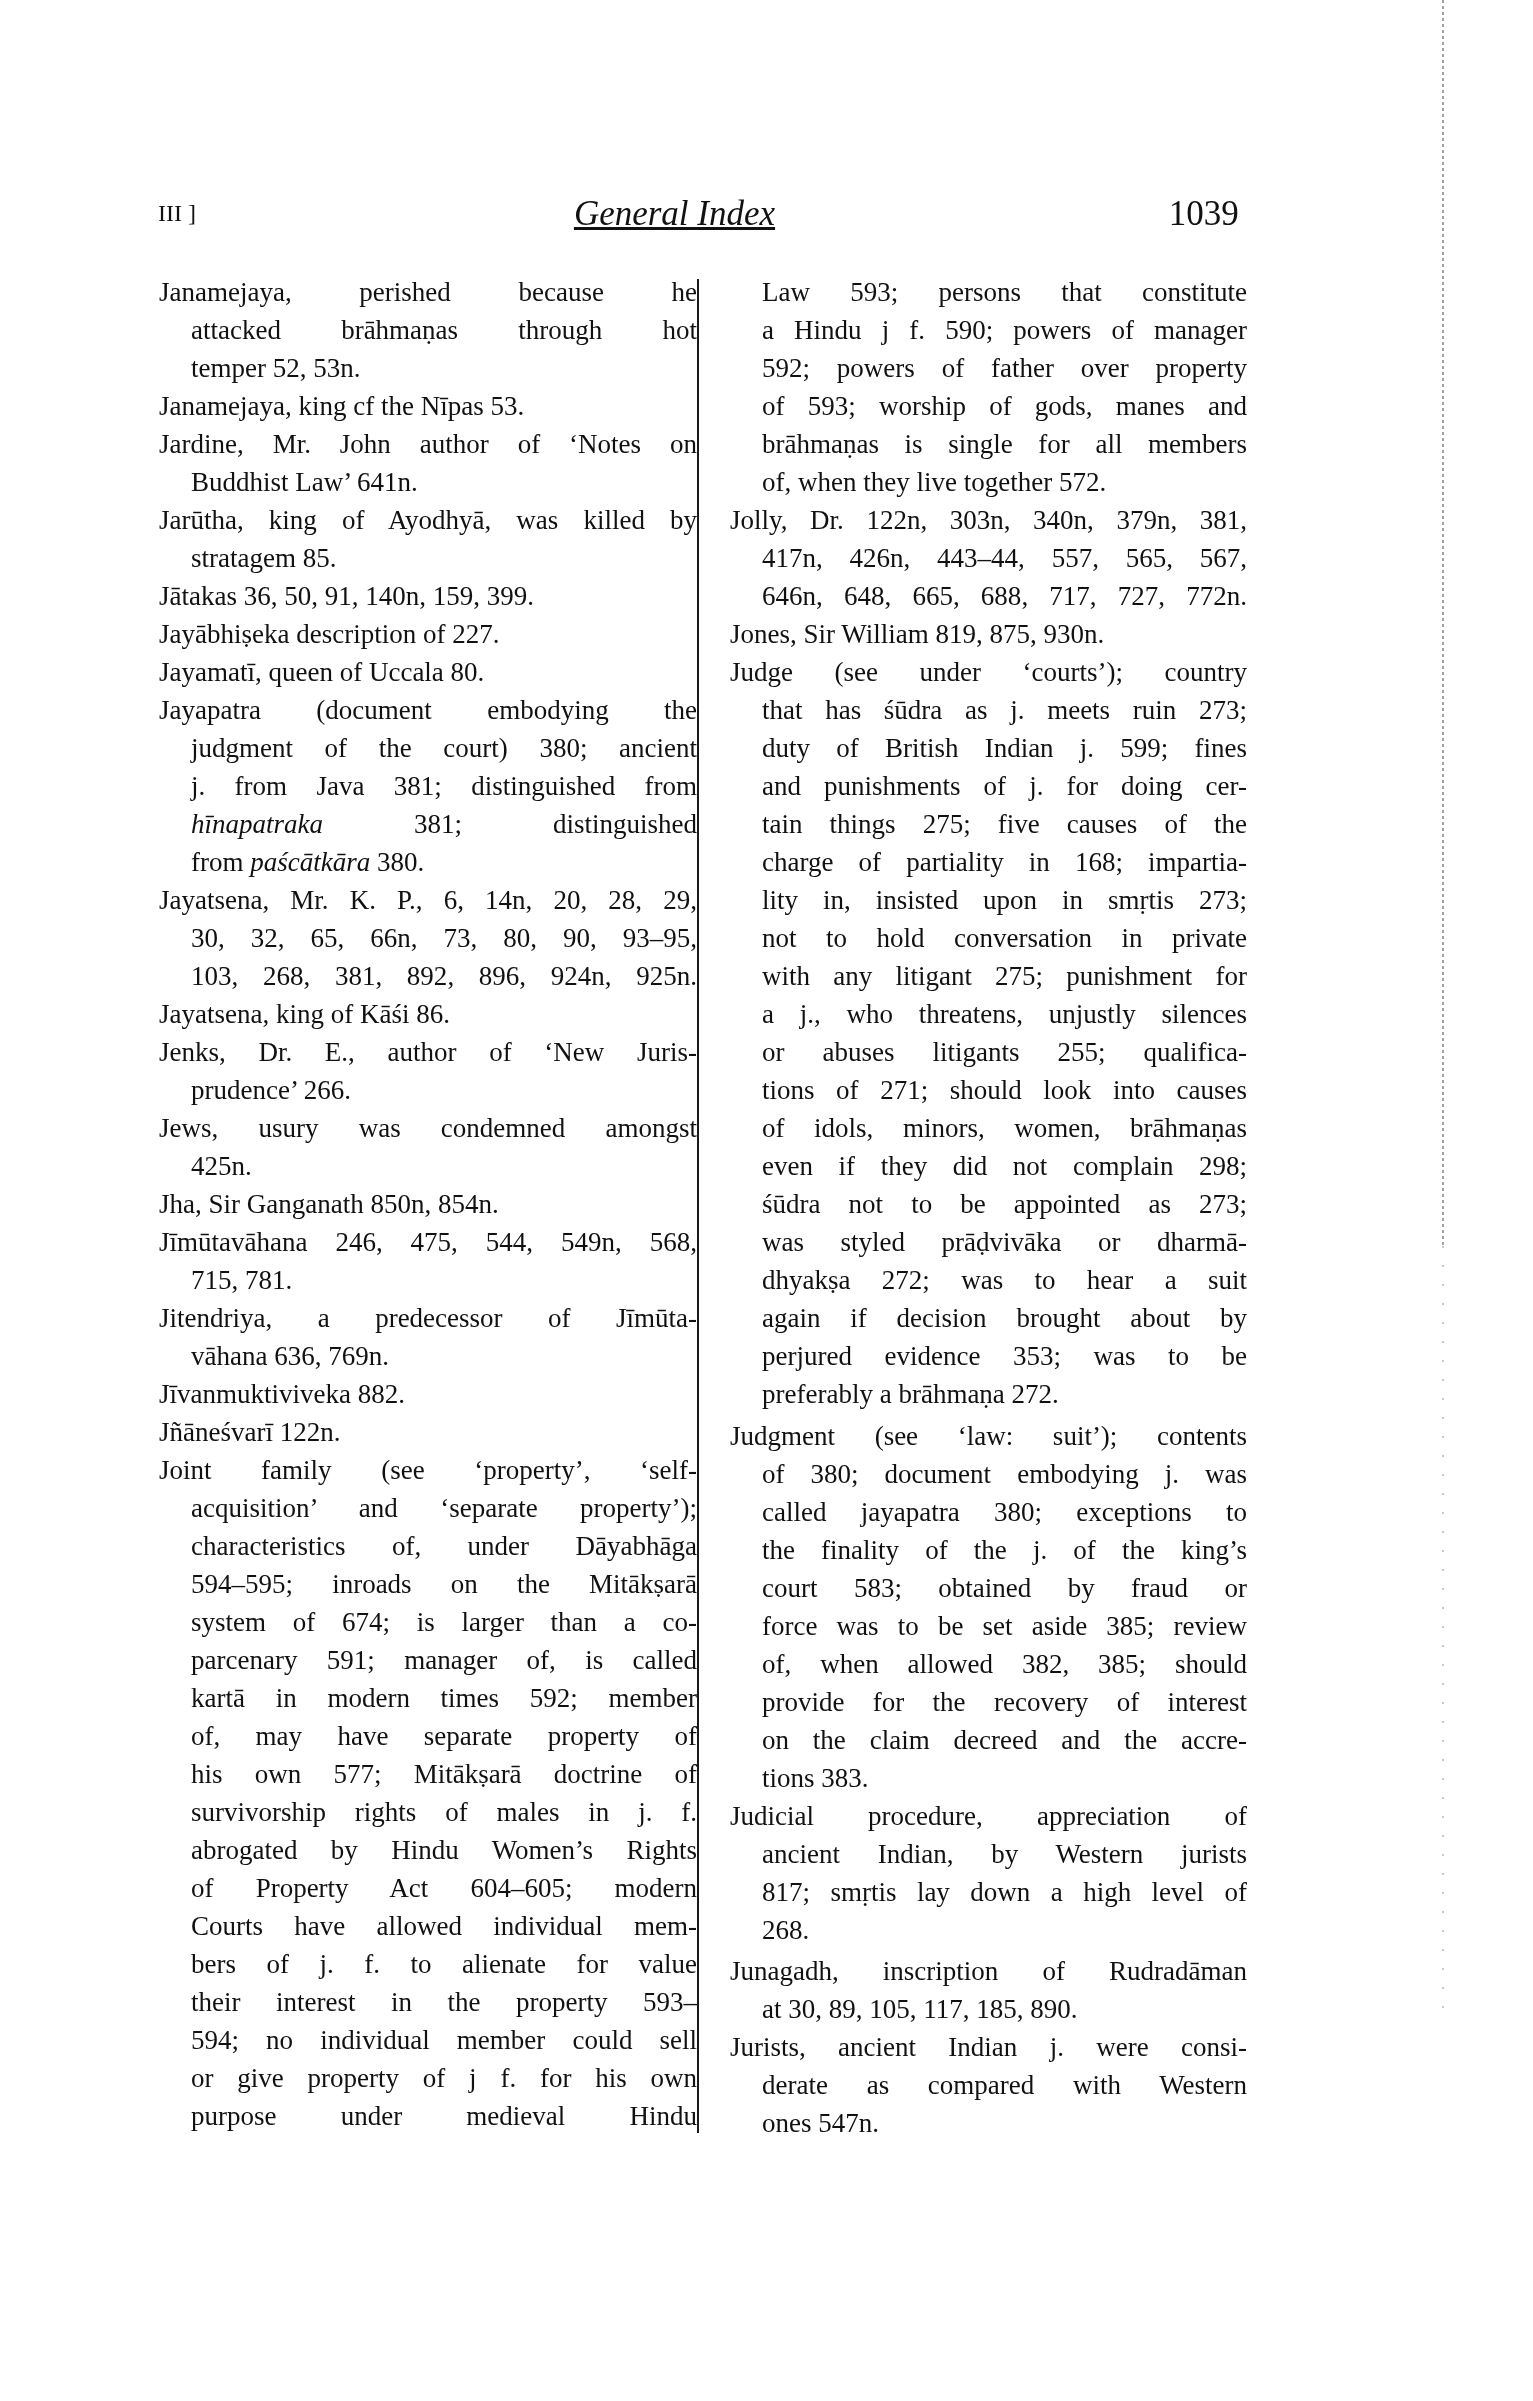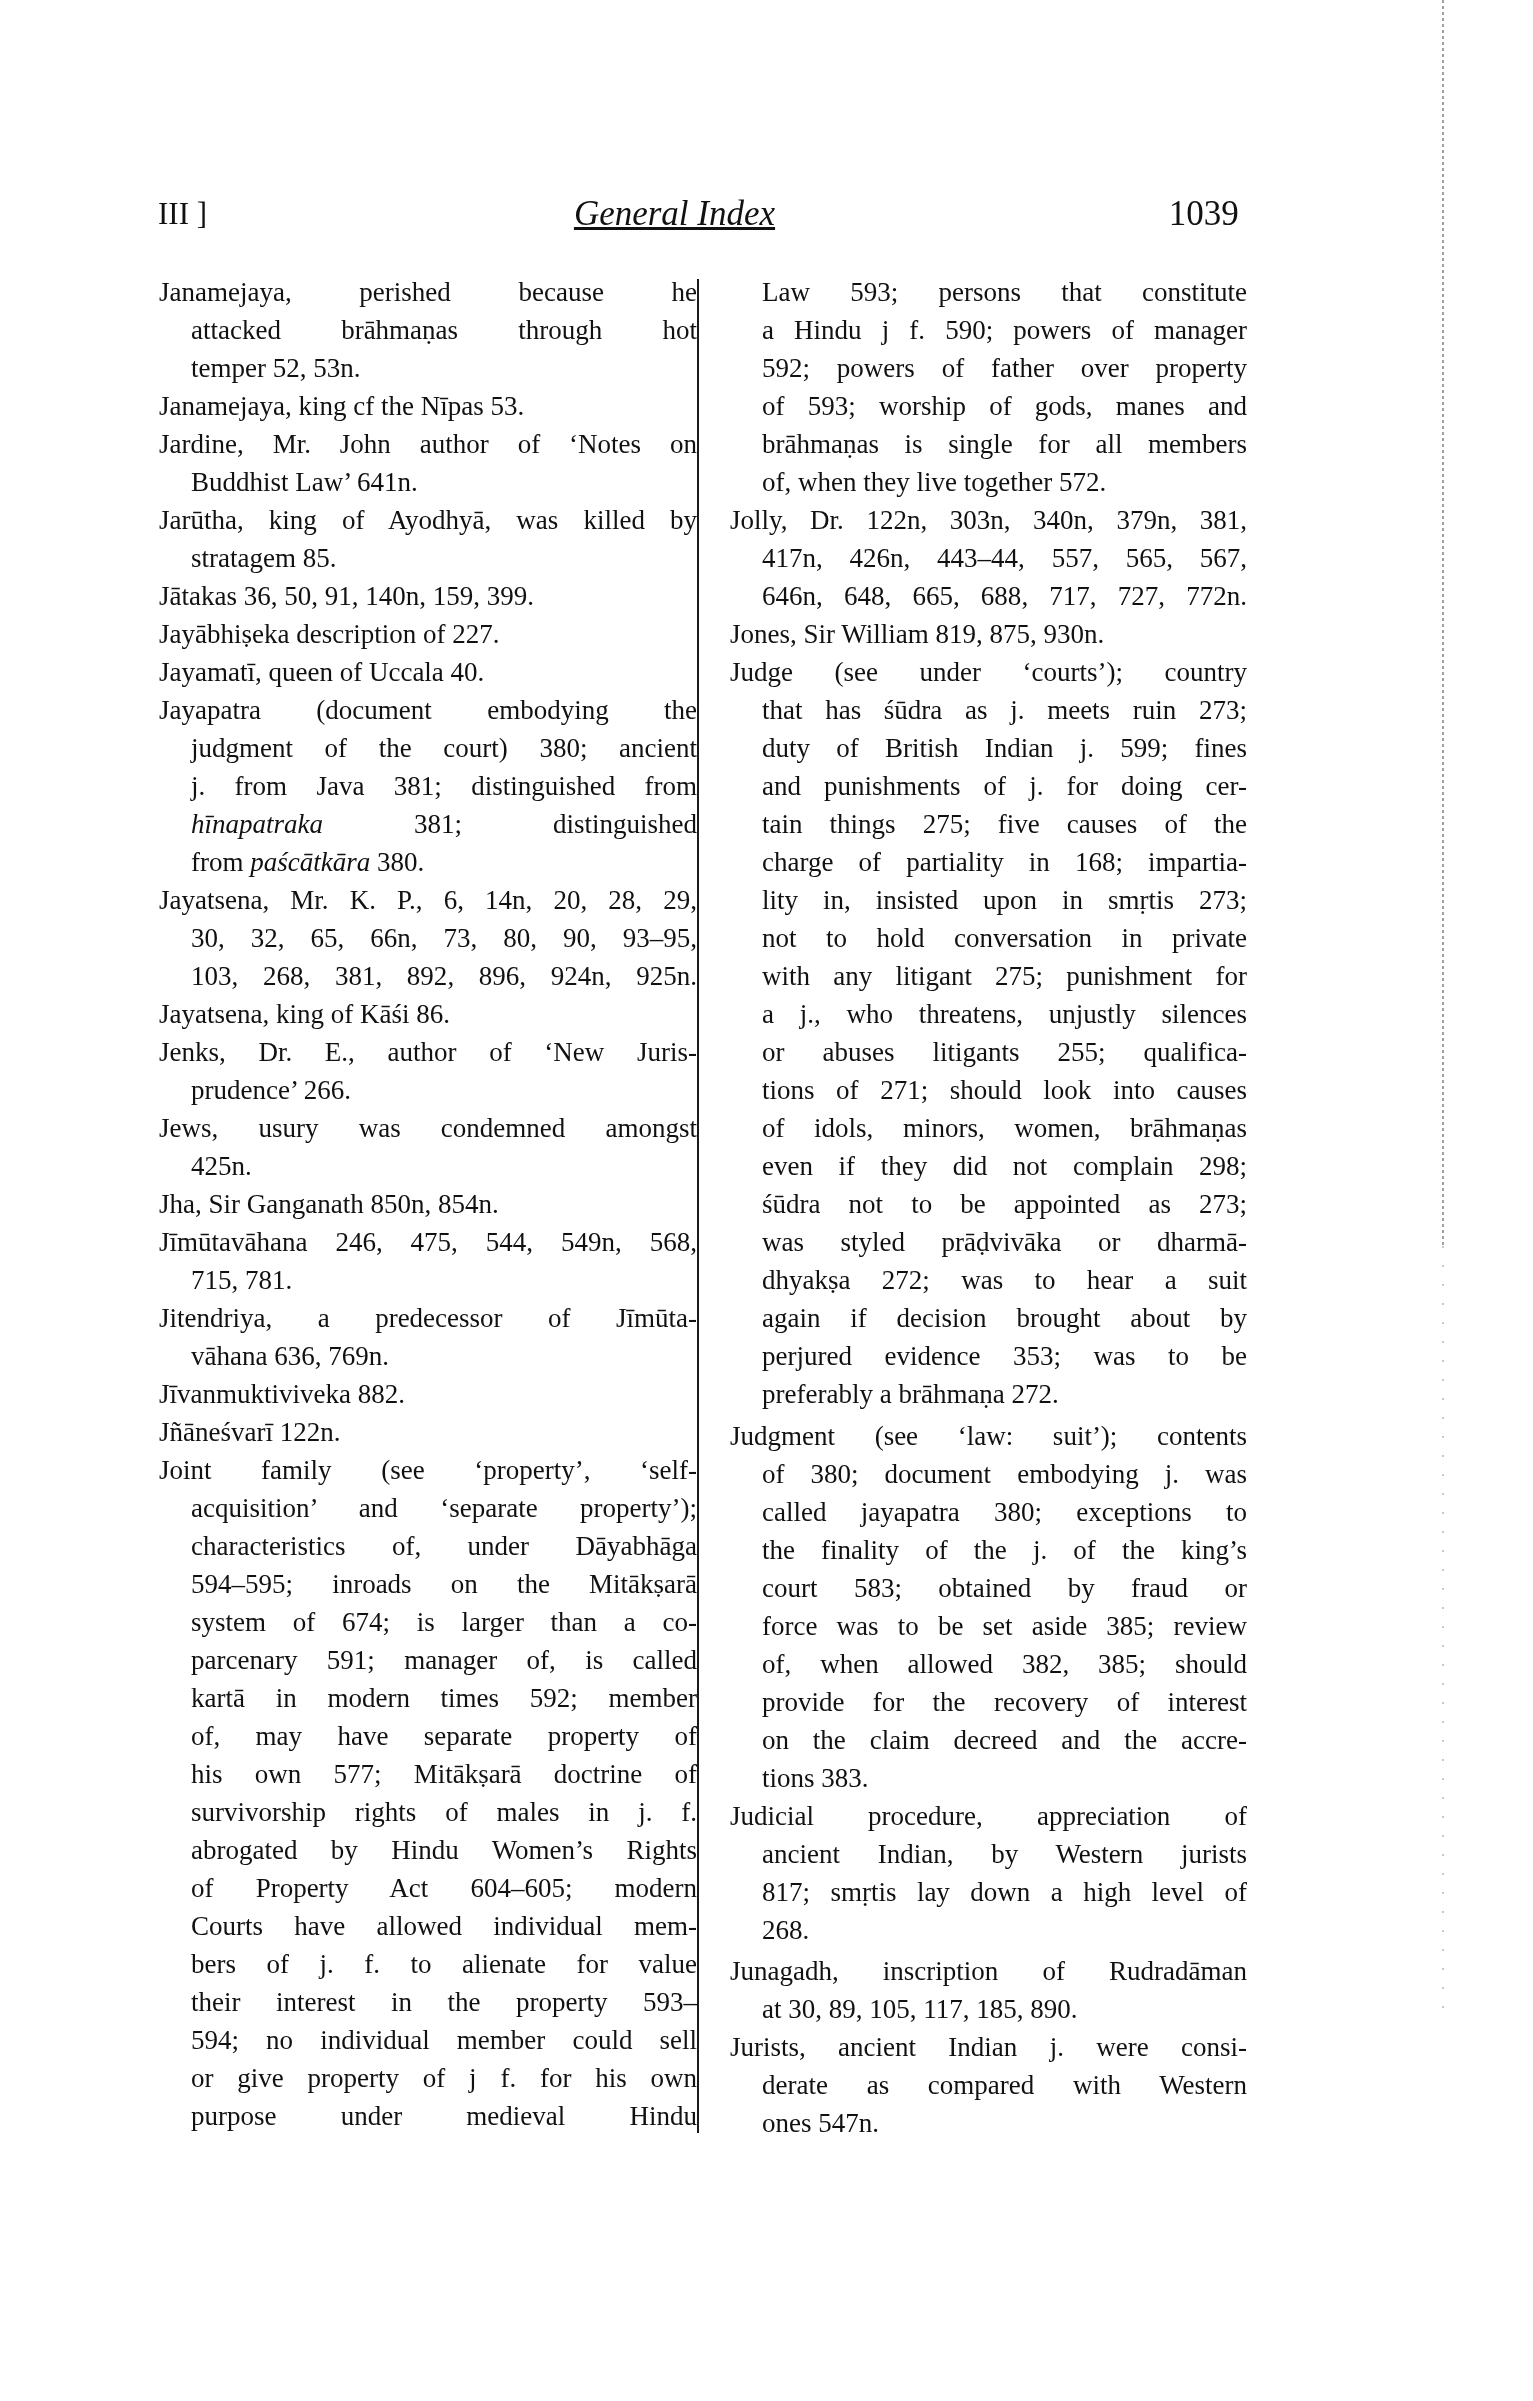--- a/index.html
+++ b/index.html
@@ -19,21 +19,21 @@
       position: absolute;
       top: 192px;
       left: 158px;
       width: 1085px;
       height: 43px;
     }
     .header .volume {
       position: absolute;
       left: 0;
       top: 0;
-      font-size: 31px;
+      font-size: 24px;
       line-height: 43px;
       font-family: "Liberation Serif", "DejaVu Serif", serif;
     }
     .header .running-title {
       position: absolute;
       left: 0;
       right: 0;
       top: 0;
       text-align: center;
       font-style: italic;
@@ -111,21 +111,21 @@
       <div class="line">Janamejaya, perished because he</div>
       <div class="line cont">attacked brāhmaṇas through hot</div>
       <div class="line cont short">temper 52, 53n.</div>
       <div class="line short">Janamejaya, king cf the Nīpas 53.</div>
       <div class="line">Jardine, Mr. John author of ‘Notes on</div>
       <div class="line cont short">Buddhist Law’ 641n.</div>
       <div class="line">Jarūtha, king of Ayodhyā, was killed by</div>
       <div class="line cont short">stratagem 85.</div>
       <div class="line short">Jātakas 36, 50, 91, 140n, 159, 399.</div>
       <div class="line short">Jayābhiṣeka description of 227.</div>
-      <div class="line short">Jayamatī, queen of Uccala 40.</div>
+      <div class="line short">Jayamatī, queen of Uccala 80.</div>
       <div class="line">Jayapatra (document embodying the</div>
       <div class="line cont">judgment of the court) 380; ancient</div>
       <div class="line cont">j. from Java 381; distinguished from</div>
       <div class="line cont"><i>hīnapatraka</i> 381; distinguished</div>
       <div class="line cont short">from <i>paścātkāra</i> 380.</div>
       <div class="line">Jayatsena, Mr. K. P., 6, 14n, 20, 28, 29,</div>
       <div class="line cont">30, 32, 65, 66n, 73, 80, 90, 93–95,</div>
       <div class="line cont">103, 268, 381, 892, 896, 924n, 925n.</div>
       <div class="line short">Jayatsena, king of Kāśi 86.</div>
       <div class="line">Jenks, Dr. E., author of ‘New Juris-</div>

